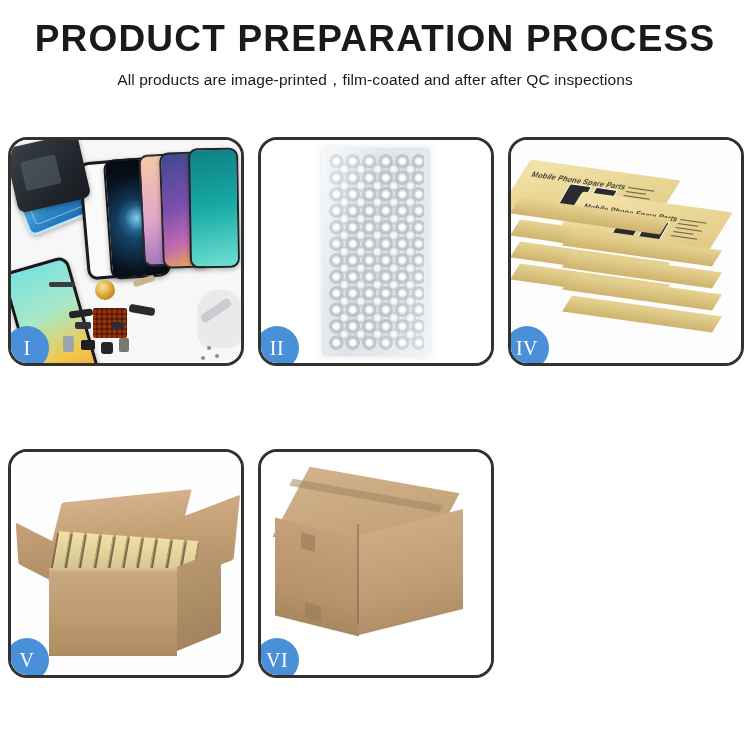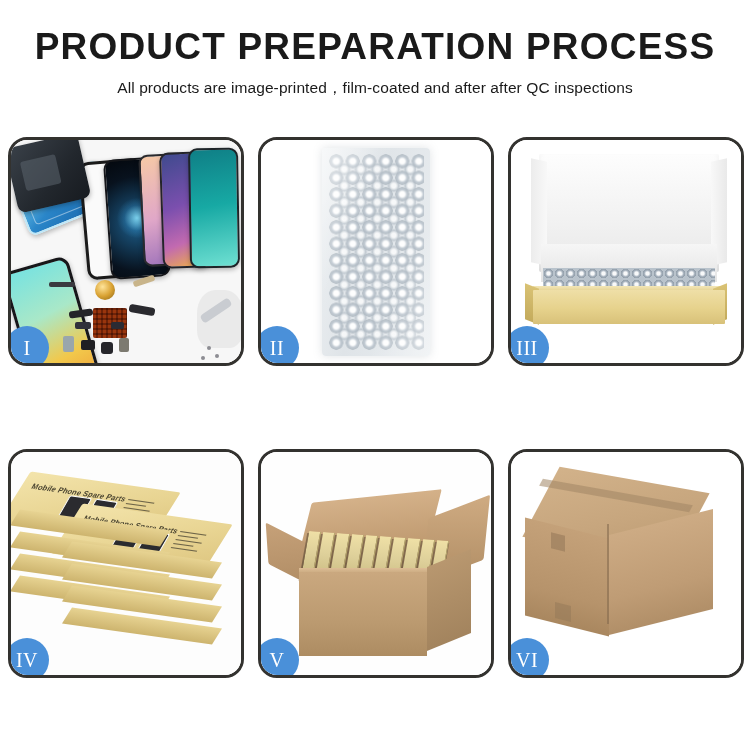--- a/index.html
+++ b/index.html
@@ -5,21 +5,21 @@
   html,body{margin:0;padding:0;}
   body{
     width:750px;height:750px;
     background:#ffffff;
     font-family:"Liberation Sans", sans-serif;
     overflow:hidden;
     position:relative;
   }
   .header{
     width:750px;
-    padding-top:28px;
+    padding-top:20px;
     text-align:center;
   }
   .title{
     font-size:37px;
     font-weight:bold;
     letter-spacing:1.2px;
     color:#1a1a1a;
     line-height:1.05;
     white-space:nowrap;
   }
@@ -382,32 +382,20 @@
     <div class="stage p2">
       <div class="wrapbag">
         <div class="bubbles"></div>
         <div class="bubbles2"></div>
         <div class="wrapsheen"></div>
       </div>
     </div>
     <div class="badge">II</div>
   </div>
 
-  <div class="card">
-    <div class="stage p3">
-      <div class="b3-lid"></div>
-      <div class="b3-foam"></div>
-      <div class="b3-fill"></div>
-      <div class="b3-rim"></div>
-      <div class="b3-lside"></div>
-      <div class="b3-rside"></div>
-      <div class="b3-front"></div>
-    </div>
-    <div class="badge">III</div>
-  </div>
 
   <div class="card">
     <div class="stage p4">
       <div class="stackwrap">
 
         <div class="sbox" style="left:0px;top:14px;">
           <div class="top"></div>
           <div class="lblwrap">
             <div class="lbltext">Mobile Phone Spare Parts</div>
             <div class="lblscreens">

